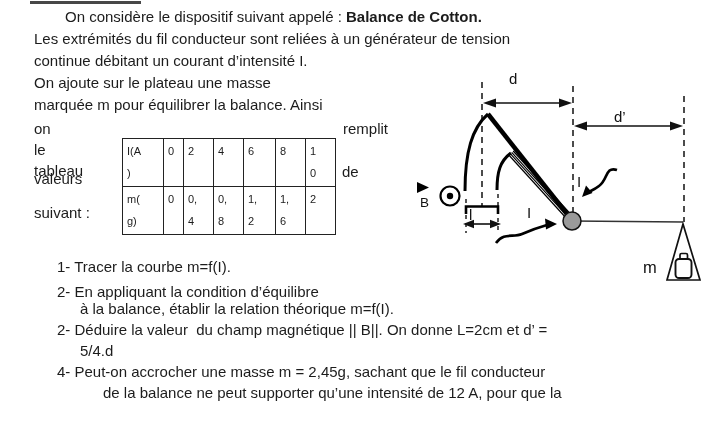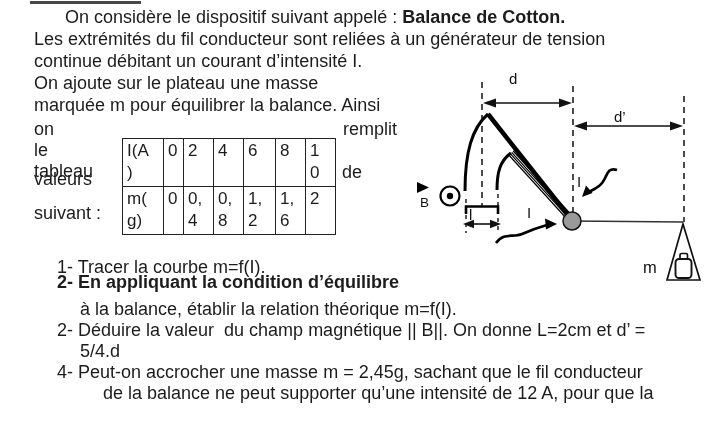--- a/index.html
+++ b/index.html
@@ -1,28 +1,28 @@
 <!DOCTYPE html>
 <html><head>
 <meta charset="utf-8">
 <style>
   html,body{margin:0;padding:0;background:#fff;}
   .page{
     position:relative;width:720px;height:445px;background:#ffffff;overflow:hidden;
     font-family:"Liberation Sans",sans-serif;color:#1c1c1c;
   }
-  .tl{position:absolute;white-space:pre;font-size:18px;line-height:18px;}
+  .tl{position:absolute;white-space:pre;font-size:15px;line-height:18px;}
   .b{font-weight:bold;}
   .topline{position:absolute;left:30px;top:1px;width:111px;height:2.5px;background:#474747;}
   table.vals{
     position:absolute;left:122px;top:138px;border-collapse:collapse;table-layout:fixed;
   }
   table.vals td{
     border:1.6px solid #222;vertical-align:top;padding:1px 0 0 4px;
-    font-size:17px;line-height:22px;white-space:pre-line;color:#1c1c1c;
+    font-size:11px;line-height:22px;white-space:pre-line;color:#1c1c1c;
   }
   table.vals tr{height:48px;}
   svg.diagram{position:absolute;left:0;top:0;pointer-events:none;}
   svg.diagram text{font-family:"Liberation Sans",sans-serif;fill:#111;}
 </style>
 </head>
 <body>
 
 <div class="page">
 
@@ -74,21 +74,21 @@
       <td>1,
 2</td>
       <td>1,
 6</td>
       <td>2</td>
     </tr>
   </tbody>
     </table>
 
   <div class="tl" style="left:57px;top:258px;">1- Tracer la courbe m=f(I).</div>
-  <div class="tl" style="left:57px;top:273px;font-weight:bold;">2- En appliquant la condition d’équilibre</div>
+  <div class="tl" style="left:57px;top:283px;">2- En appliquant la condition d’équilibre</div>
   <div class="tl" style="left:80px;top:300px;">à la balance, établir la relation théorique m=f(I).</div>
   <div class="tl" style="left:57px;top:321px;">2- Déduire la valeur  du champ magnétique || B||. On donne L=2cm et d’ =</div>
   <div class="tl" style="left:80px;top:342px;">5/4.d</div>
   <div class="tl" style="left:57px;top:363px;">4- Peut-on accrocher une masse m = 2,45g, sachant que le fil conducteur</div>
   <div class="tl" style="left:80px;top:384px;margin-left:23px;">de la balance ne peut supporter qu’une intensité de 12 A, pour que la</div>
 
   <svg class="diagram" width="720" height="445" viewBox="0 0 720 445">
 
     <line x1="482" y1="82" x2="482" y2="206" stroke="#111" stroke-width="1.5" stroke-dasharray="6,5"></line>
     <line x1="573" y1="86" x2="573" y2="214" stroke="#111" stroke-width="1.5" stroke-dasharray="6,5"></line>

